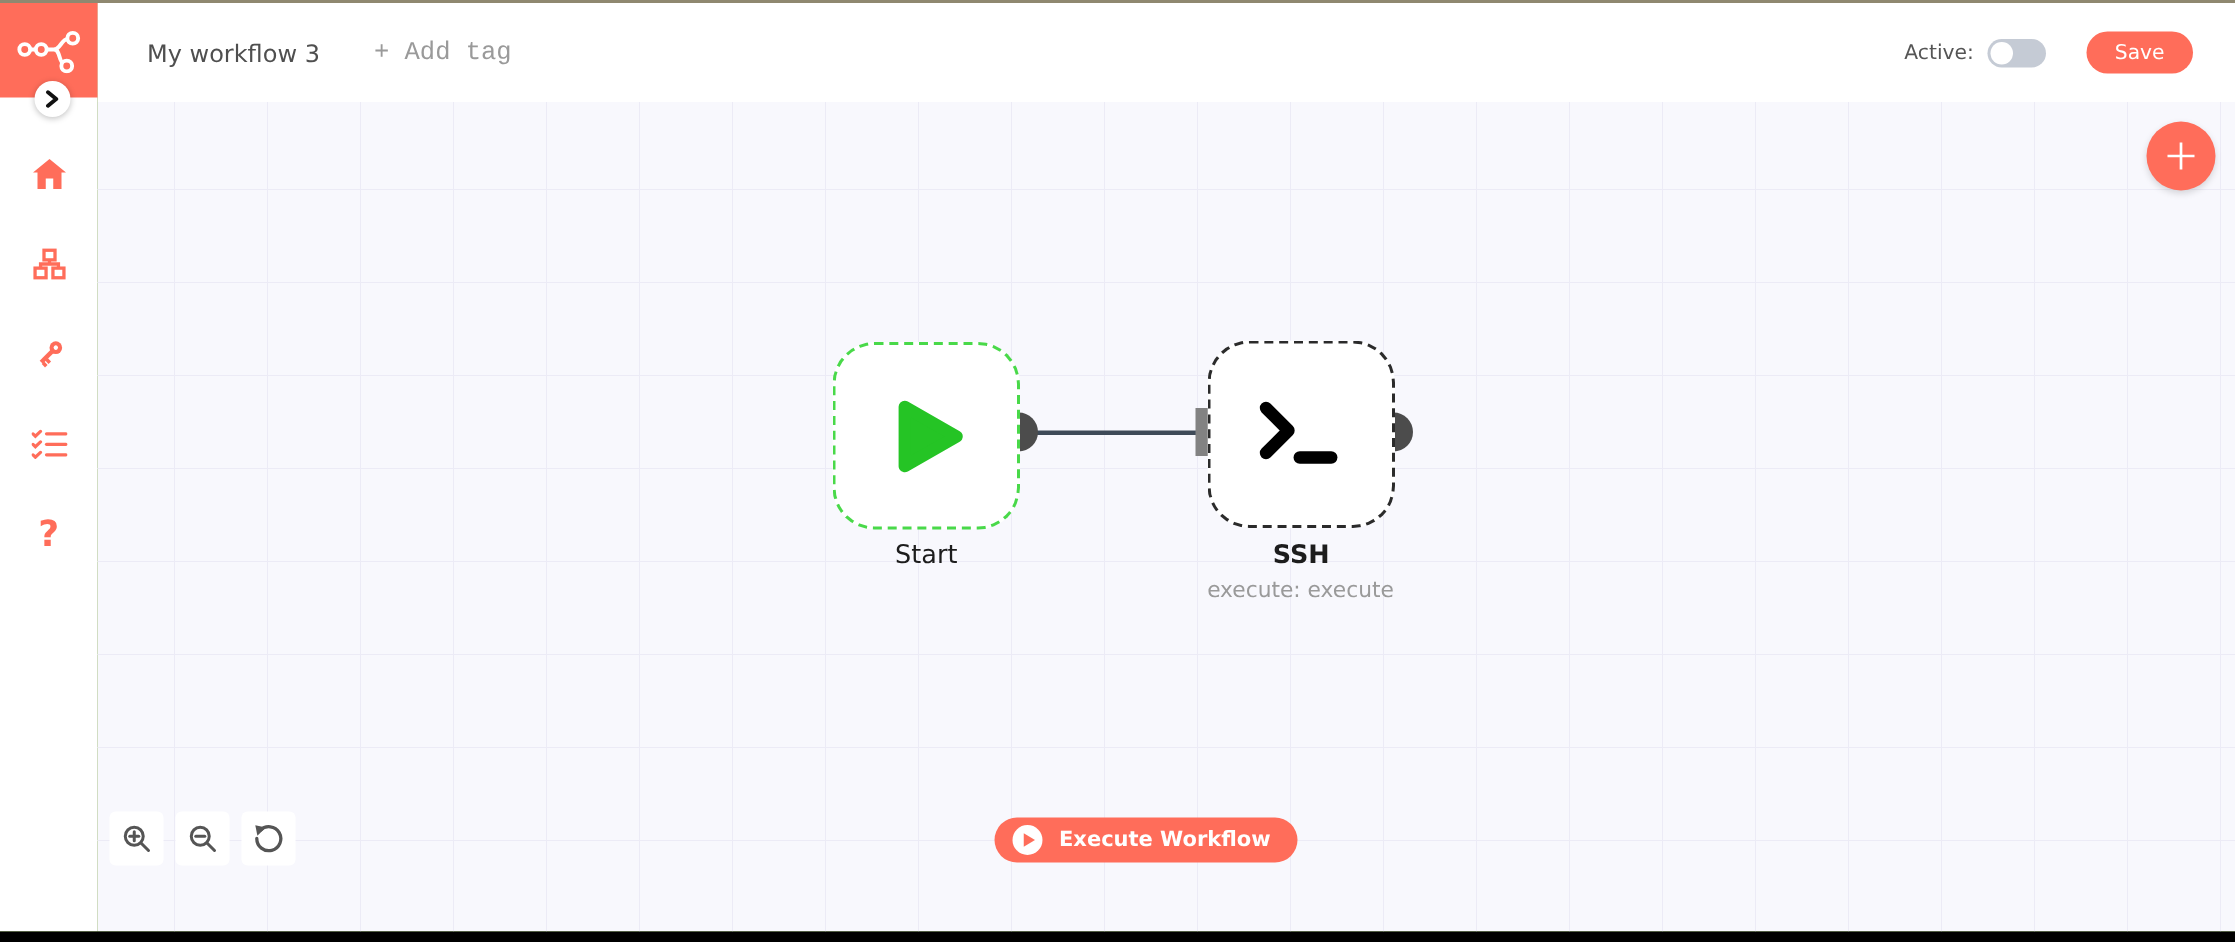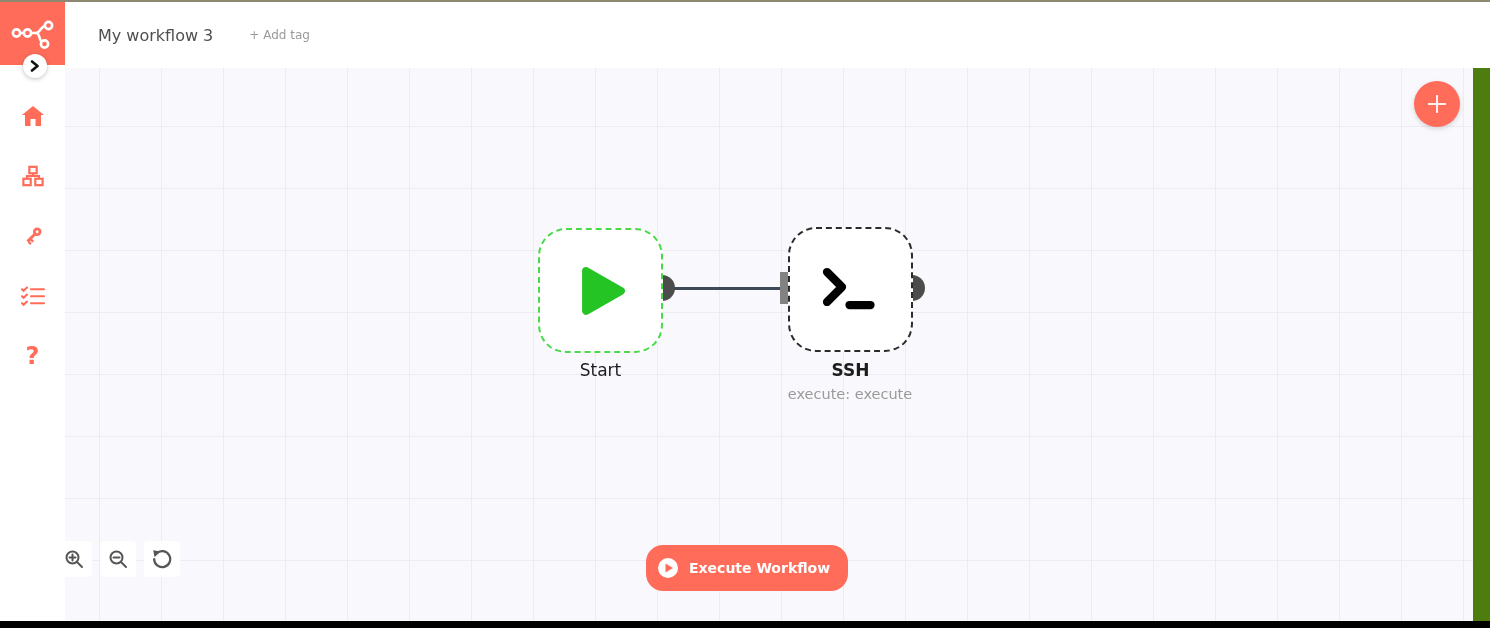--- a/index.html
+++ b/index.html
@@ -20,30 +20,30 @@
       cursor:pointer; z-index:31; }
   .side-nav { position:absolute; top:86px; left:0; width:65px; display:flex; flex-direction:column; align-items:center; }
   .side-item { width:65px; height:60px; display:flex; align-items:center; justify-content:center; cursor:pointer; }
   .side-item svg { display:block; }
   .help-glyph { font-size:24px; font-weight:700; color:#ff6d5a; line-height:1; }
 
   
   .header { position:absolute; top:2px; left:65px; right:0; height:66px; background:#fff; z-index:20;
       display:flex; align-items:center; }
   .wf-title { margin-left:33px; font-size:16px; color:#4f4f4f; }
-  .add-tag { margin-left:36px; font-size:12px; color:#9a9a9a; cursor:pointer; }
+  .add-tag { margin-left:36px; font-size:17px; color:#9a9a9a; cursor:pointer;font-family:Liberation Mono, monospace; }
   .header-right { margin-left:auto; margin-right:28px; display:flex; align-items:center; }
   .active-label { font-size:13.5px; color:#555; margin-right:9px; }
   .toggle { width:39px; height:19px; background:#c5cbd5; border-radius:10px; position:relative; cursor:pointer; }
   .toggle-knob { position:absolute; top:2px; left:2px; width:15px; height:15px; border-radius:50%; background:#fff; }
   .save-btn { margin-left:27px; background:#ff6d5a; color:#fff; border:none; border-radius:14px;
       padding:6px 19px; font-size:13.5px; font-family:inherit; cursor:pointer; }
 
   
-  .canvas { position:absolute; top:68px; left:48px; width:1425px; height:553px;
+  .canvas { position:absolute; top:68px; left:65px; width:1425px; height:553px;
       background-color:#f8f8fd;
       background-image:linear-gradient(#ecebf6 1px, transparent 1px),
                        linear-gradient(90deg, #ecebf6 1px, transparent 1px);
       background-size:62px 62px; background-position:51px 58px; }
 
   .add-node-btn { position:absolute; top:13px; left:1366px; width:46px; height:46px; border-radius:50%;
       background:#ff6d5a; border:none; cursor:pointer; display:flex; align-items:center; justify-content:center;
       box-shadow:0 2px 5px rgba(0,0,0,.15); }
 
   .node { position:absolute; width:125px; height:125px; background:#fff; border-radius:28px;
@@ -59,34 +59,41 @@
   .connector { position:absolute; left:614px; top:218.5px; width:126px; height:3px; background:#3e4a58; }
   .endpoint-circle { position:absolute; width:26px; height:26px; border-radius:50%; background:#4c4c4c; }
   .ep-start-out { left:601px; top:207px; }
   .ep-ssh-out   { left:851px; top:207px; }
   .endpoint-rect { position:absolute; left:732px; top:204px; width:13px; height:32px; background:#828282; }
 
   .zoom-controls { position:absolute; left:8px; top:473px; display:flex; }
   .zoom-btn { width:36px; height:36px; background:#fff; border:none; border-radius:4px; margin-right:8px;
       display:flex; align-items:center; justify-content:center; cursor:pointer; }
 
-  .execute-btn { position:absolute; left:598px; top:477px; height:46px; background:#ff6d5a; color:#fff;
+  .execute-btn { position:absolute; left:598px; top:477px; height:30px; background:#ff6d5a; color:#fff;
       border:none; border-radius:17px; padding:0 18px 0 10px; display:flex; align-items:center;
       font-size:14px; font-weight:700; font-family:inherit; cursor:pointer;text-align:center; }
   .execute-btn .play-circle { margin-right:9px; display:flex; }
 </style>
 </head>
 <body>
 
 <div class="app">
   <div class="topline"></div>
 
   <div class="header">
     <div class="wf-title">My workflow 3</div>
     <div class="add-tag">+ Add tag</div>
+    <div class="header-right">
+      <span class="active-label">Active:</span>
+      <div class="toggle">
+        <div class="toggle-knob"></div>
+      </div>
+      <button class="save-btn">Save</button>
+    </div>
   </div>
 
   <div class="sidebar">
     <div class="logo-box">
       <svg width="44" height="32" viewBox="0 0 44 32">
         <g fill="none" stroke="#ffffff" stroke-width="2.6">
           <circle cx="5.5" cy="16" r="3.6"></circle>
           <circle cx="16.5" cy="16" r="3.6"></circle>
           <line x1="9.1" y1="16" x2="12.9" y2="16"></line>
           <path d="M20.1,16 h5 c4,0 5,-7 9,-7"></path>

